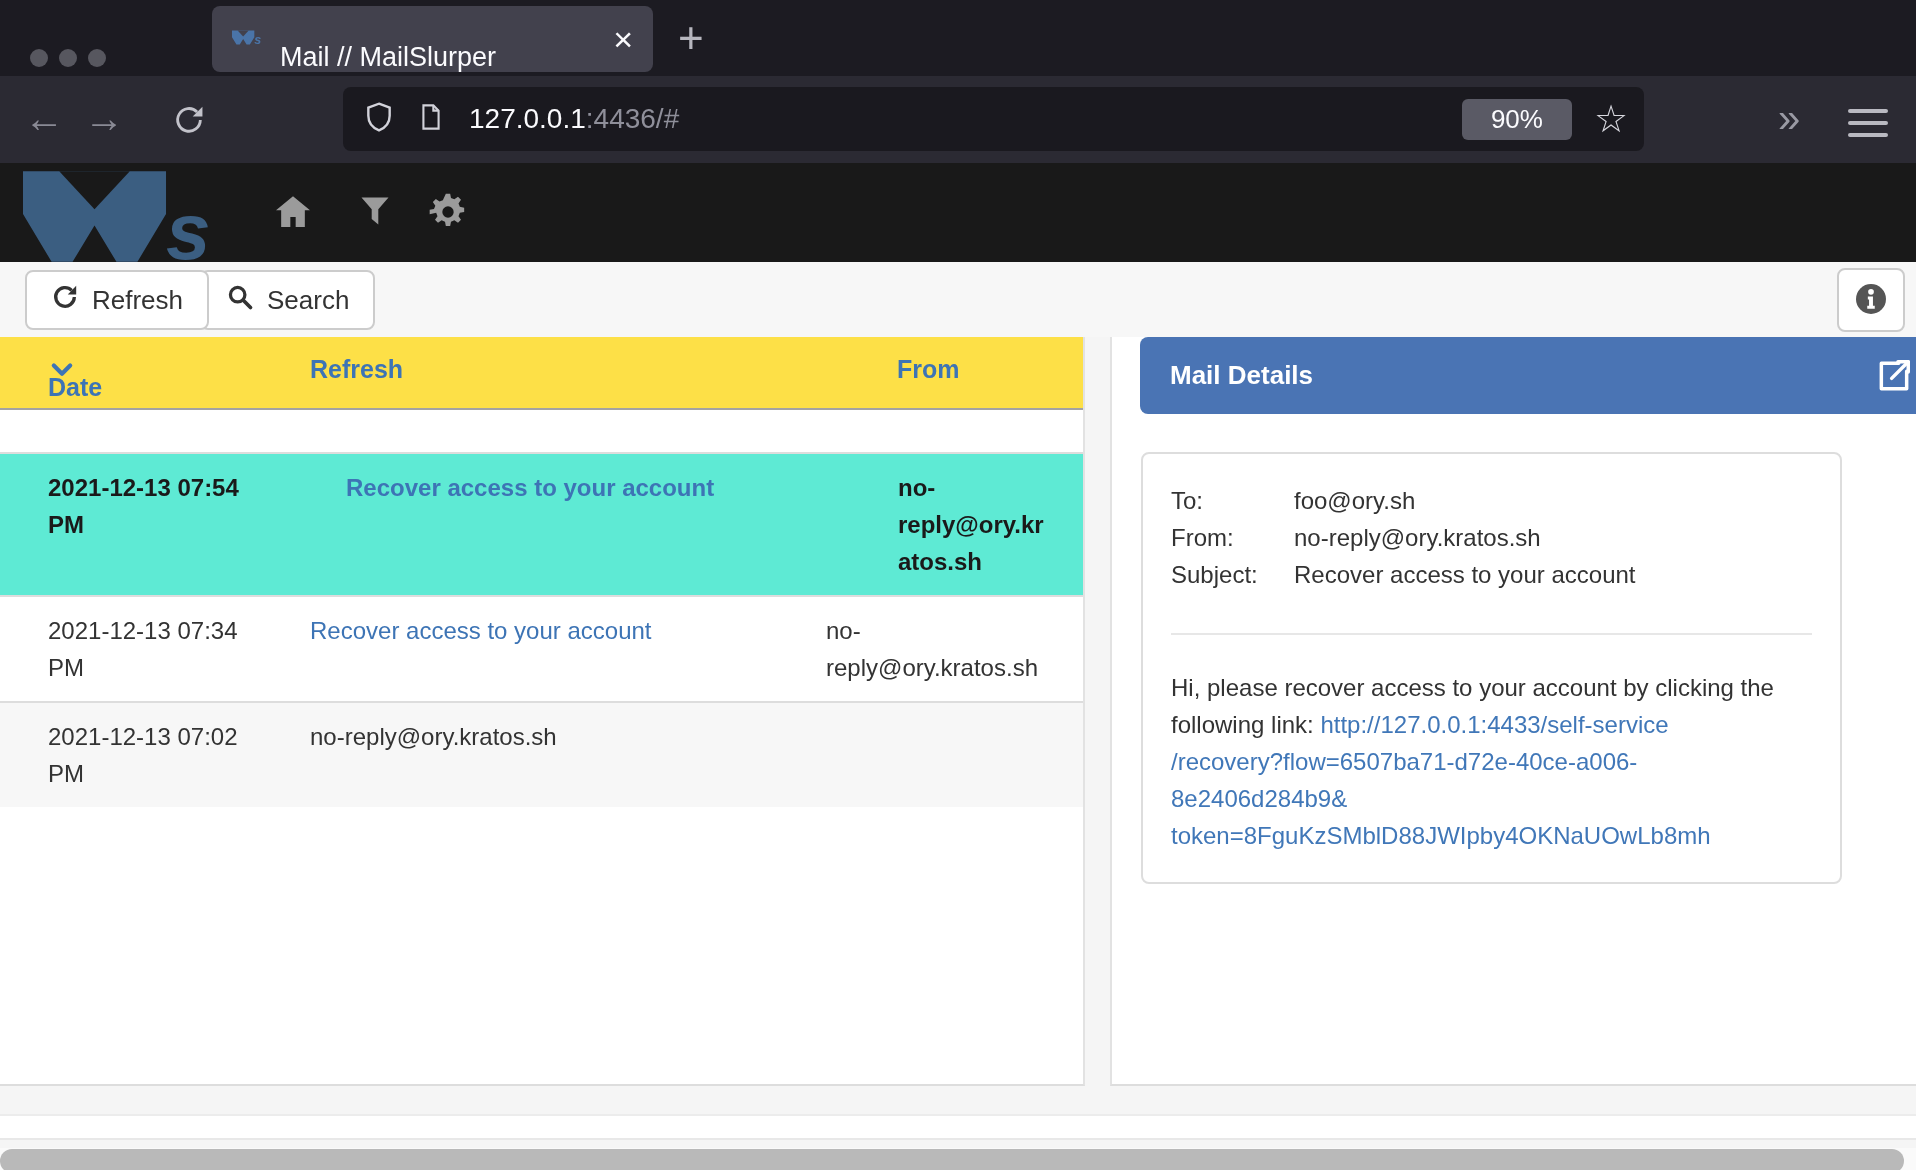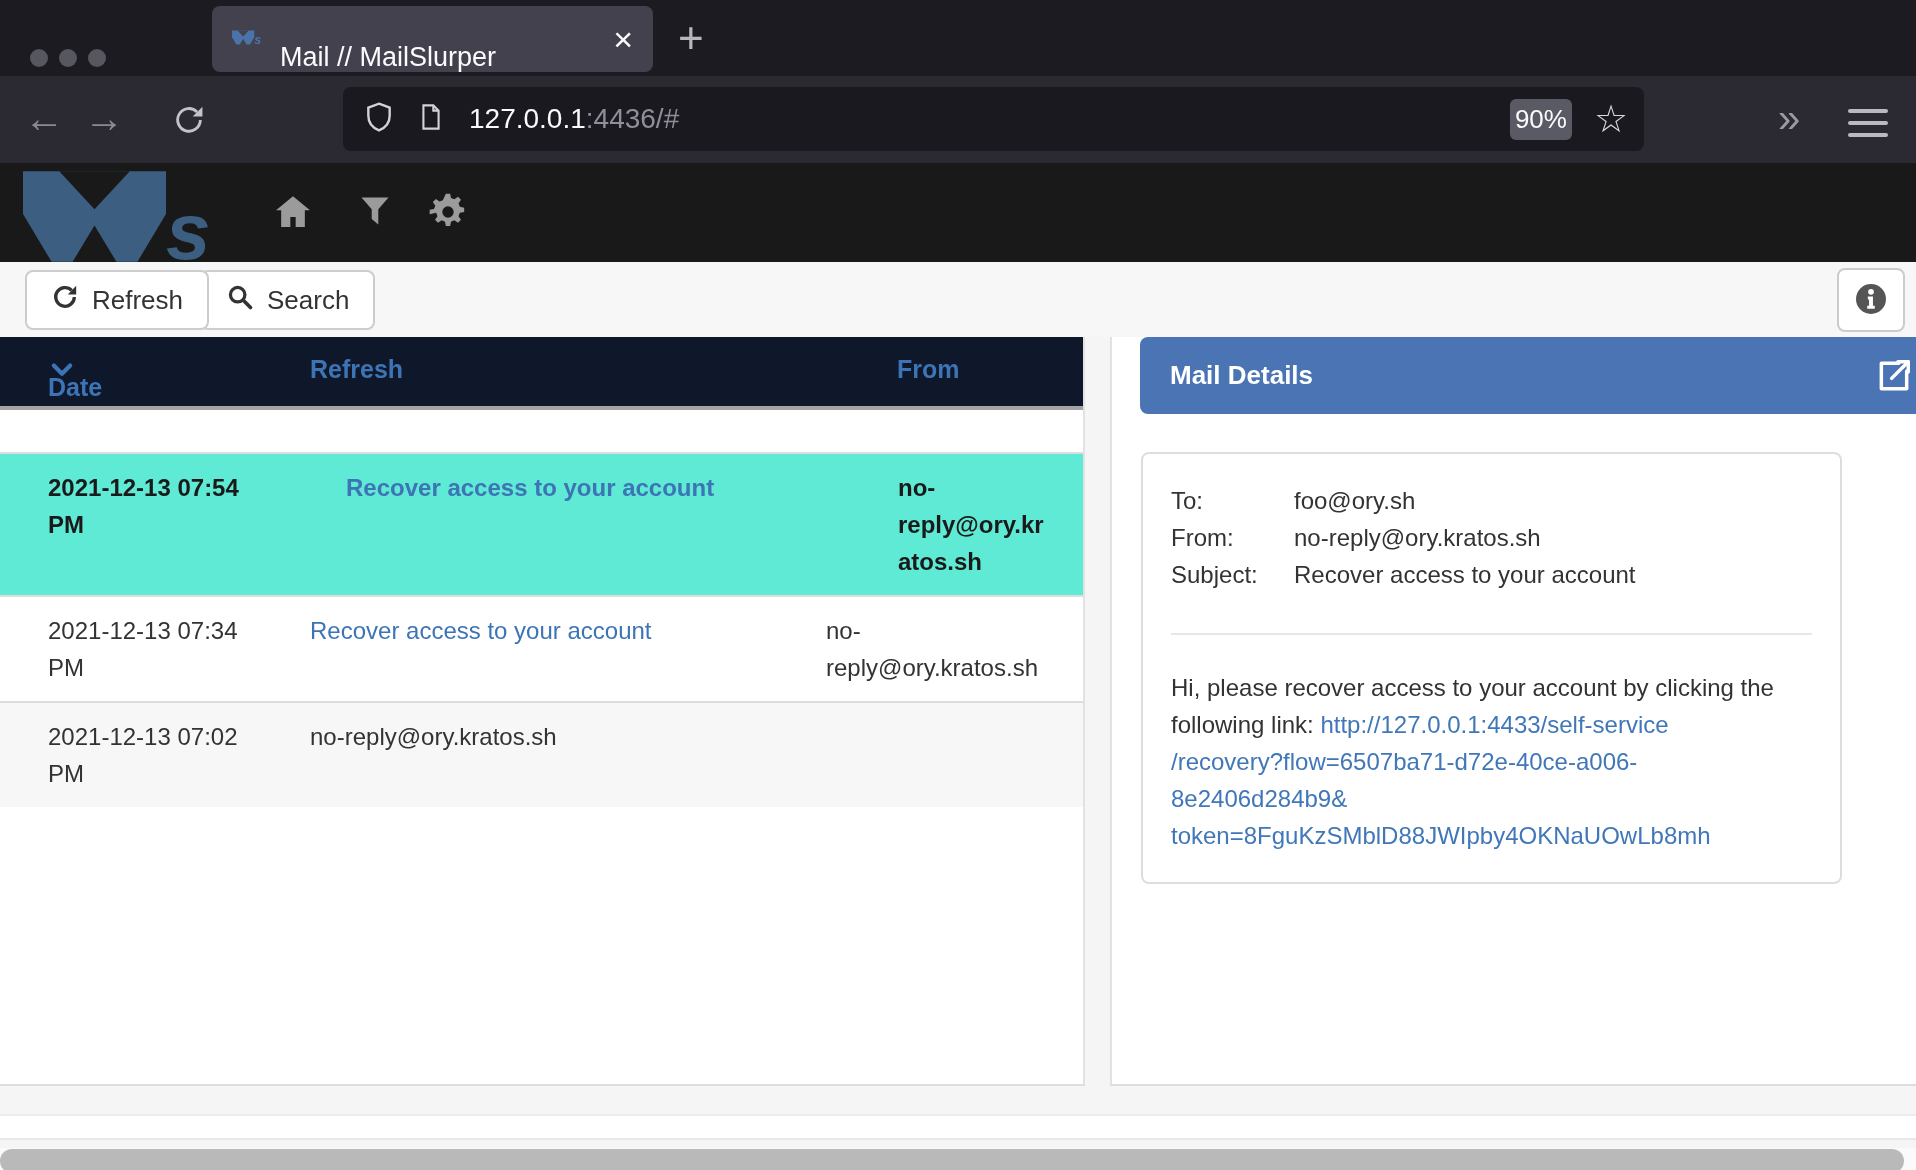--- a/index.html
+++ b/index.html
@@ -19,21 +19,21 @@
   .navbar { position:absolute; left:0; top:76px; width:1916px; height:87px; background:#2b2a33; }
   .nav-arrow { position:absolute; top:18px; font-size:40px; color:#8a8a95; line-height:48px; }
   .nav-back { left:24px; } .nav-forward { left:84px; }
   .nav-reload { position:absolute; left:172px; top:27px; }
   .urlfield { position:absolute; left:343px; top:11px; width:1301px; height:64px; background:#1a191f;
               border-radius:8px; display:flex; align-items:center; padding:0 16px 0 20px; }
   .url-shield { margin-right:22px; } .url-doc { margin-right:24px; }
   .url-text { font-size:28px; color:#fbfbfe; white-space:nowrap; }
   .url-text .dim { color:#8f8f9a;margin-top:28px; }
   .zoom-badge { margin-left:auto; background:#5a5a65; color:#fbfbfe; font-size:26px;
-                padding:5px 5px; border-radius:6px; }
+                padding:5px 29px; border-radius:6px; }
   .star-btn { color:#d8d8df; font-size:38px; margin-left:22px; line-height:1; }
   .overflow-btn { position:absolute; left:1778px; top:20px; color:#9a9aa4; font-size:40px; }
   .menu-btn { position:absolute; left:1848px; top:33px; width:40px; }
   .menu-btn i { display:block; height:4px; background:#b9b9c1; border-radius:2px; margin-bottom:8px; }
 
   
   .appheader { position:absolute; left:0; top:163px; width:1916px; height:99px; background:#191919; overflow:hidden; }
   .logo { position:absolute; left:23px; top:8px; }
   .hdr-icon { position:absolute; top:29px; }
   .hdr-home { left:273px; } .hdr-filter { left:357px; } .hdr-gear { left:428px; }
@@ -44,21 +44,21 @@
               border-radius:8px; display:flex; align-items:center; gap:13px; padding:0 24px;
               font-size:26px; color:#333; }
   .btn-refresh { left:25px; } .btn-search { left:200px; }
   .btn-info { position:absolute; left:1837px; top:6px; width:68px; height:64px; background:#fff;
               border:2px solid #ccc; border-radius:8px; display:flex; align-items:center; justify-content:center; }
 
   
   .content { position:absolute; left:0; top:337px; width:1916px; height:749px; }
   .list-panel { position:absolute; left:0; top:0; width:1085px; height:749px; background:#fff;
                 border-right:2px solid #e2e2e2; border-bottom:2px solid #ddd; overflow:hidden; }
-  .list-header { position:relative; height:73px; border-bottom:4px solid #a3a3a3; background:#0f172a; }
+  .list-header { position:relative; height:73px; border-bottom:2px solid #a3a3a3; background:#fde047; }
   .list-header span { position:absolute; top:18px; font-size:25px; font-weight:bold; color:#3d74b5; }
   .hdr-date { left:48px; display:flex; align-items:center; gap:8px; }
   .hdr-subject { left:310px; } .hdr-from { left:897px; }
   .list-spacer { height:42px; background:#fff; }
   .mail-row { display:grid; grid-template-columns:262px 516px 1fr; padding:15px 0 15px 48px;
               border-top:2px solid #ddd; font-size:24px; line-height:37px; color:#333; background:#fff; min-height:106px; }
   .mail-row .cell-date { padding-right:45px; }
   .mail-row .cell-from { padding-right:30px; word-break:break-word; }
   .mail-row .cell-subject a { color:#3d74b5; text-decoration:none; }
   .mail-row.striped { background:#f7f7f7; }

